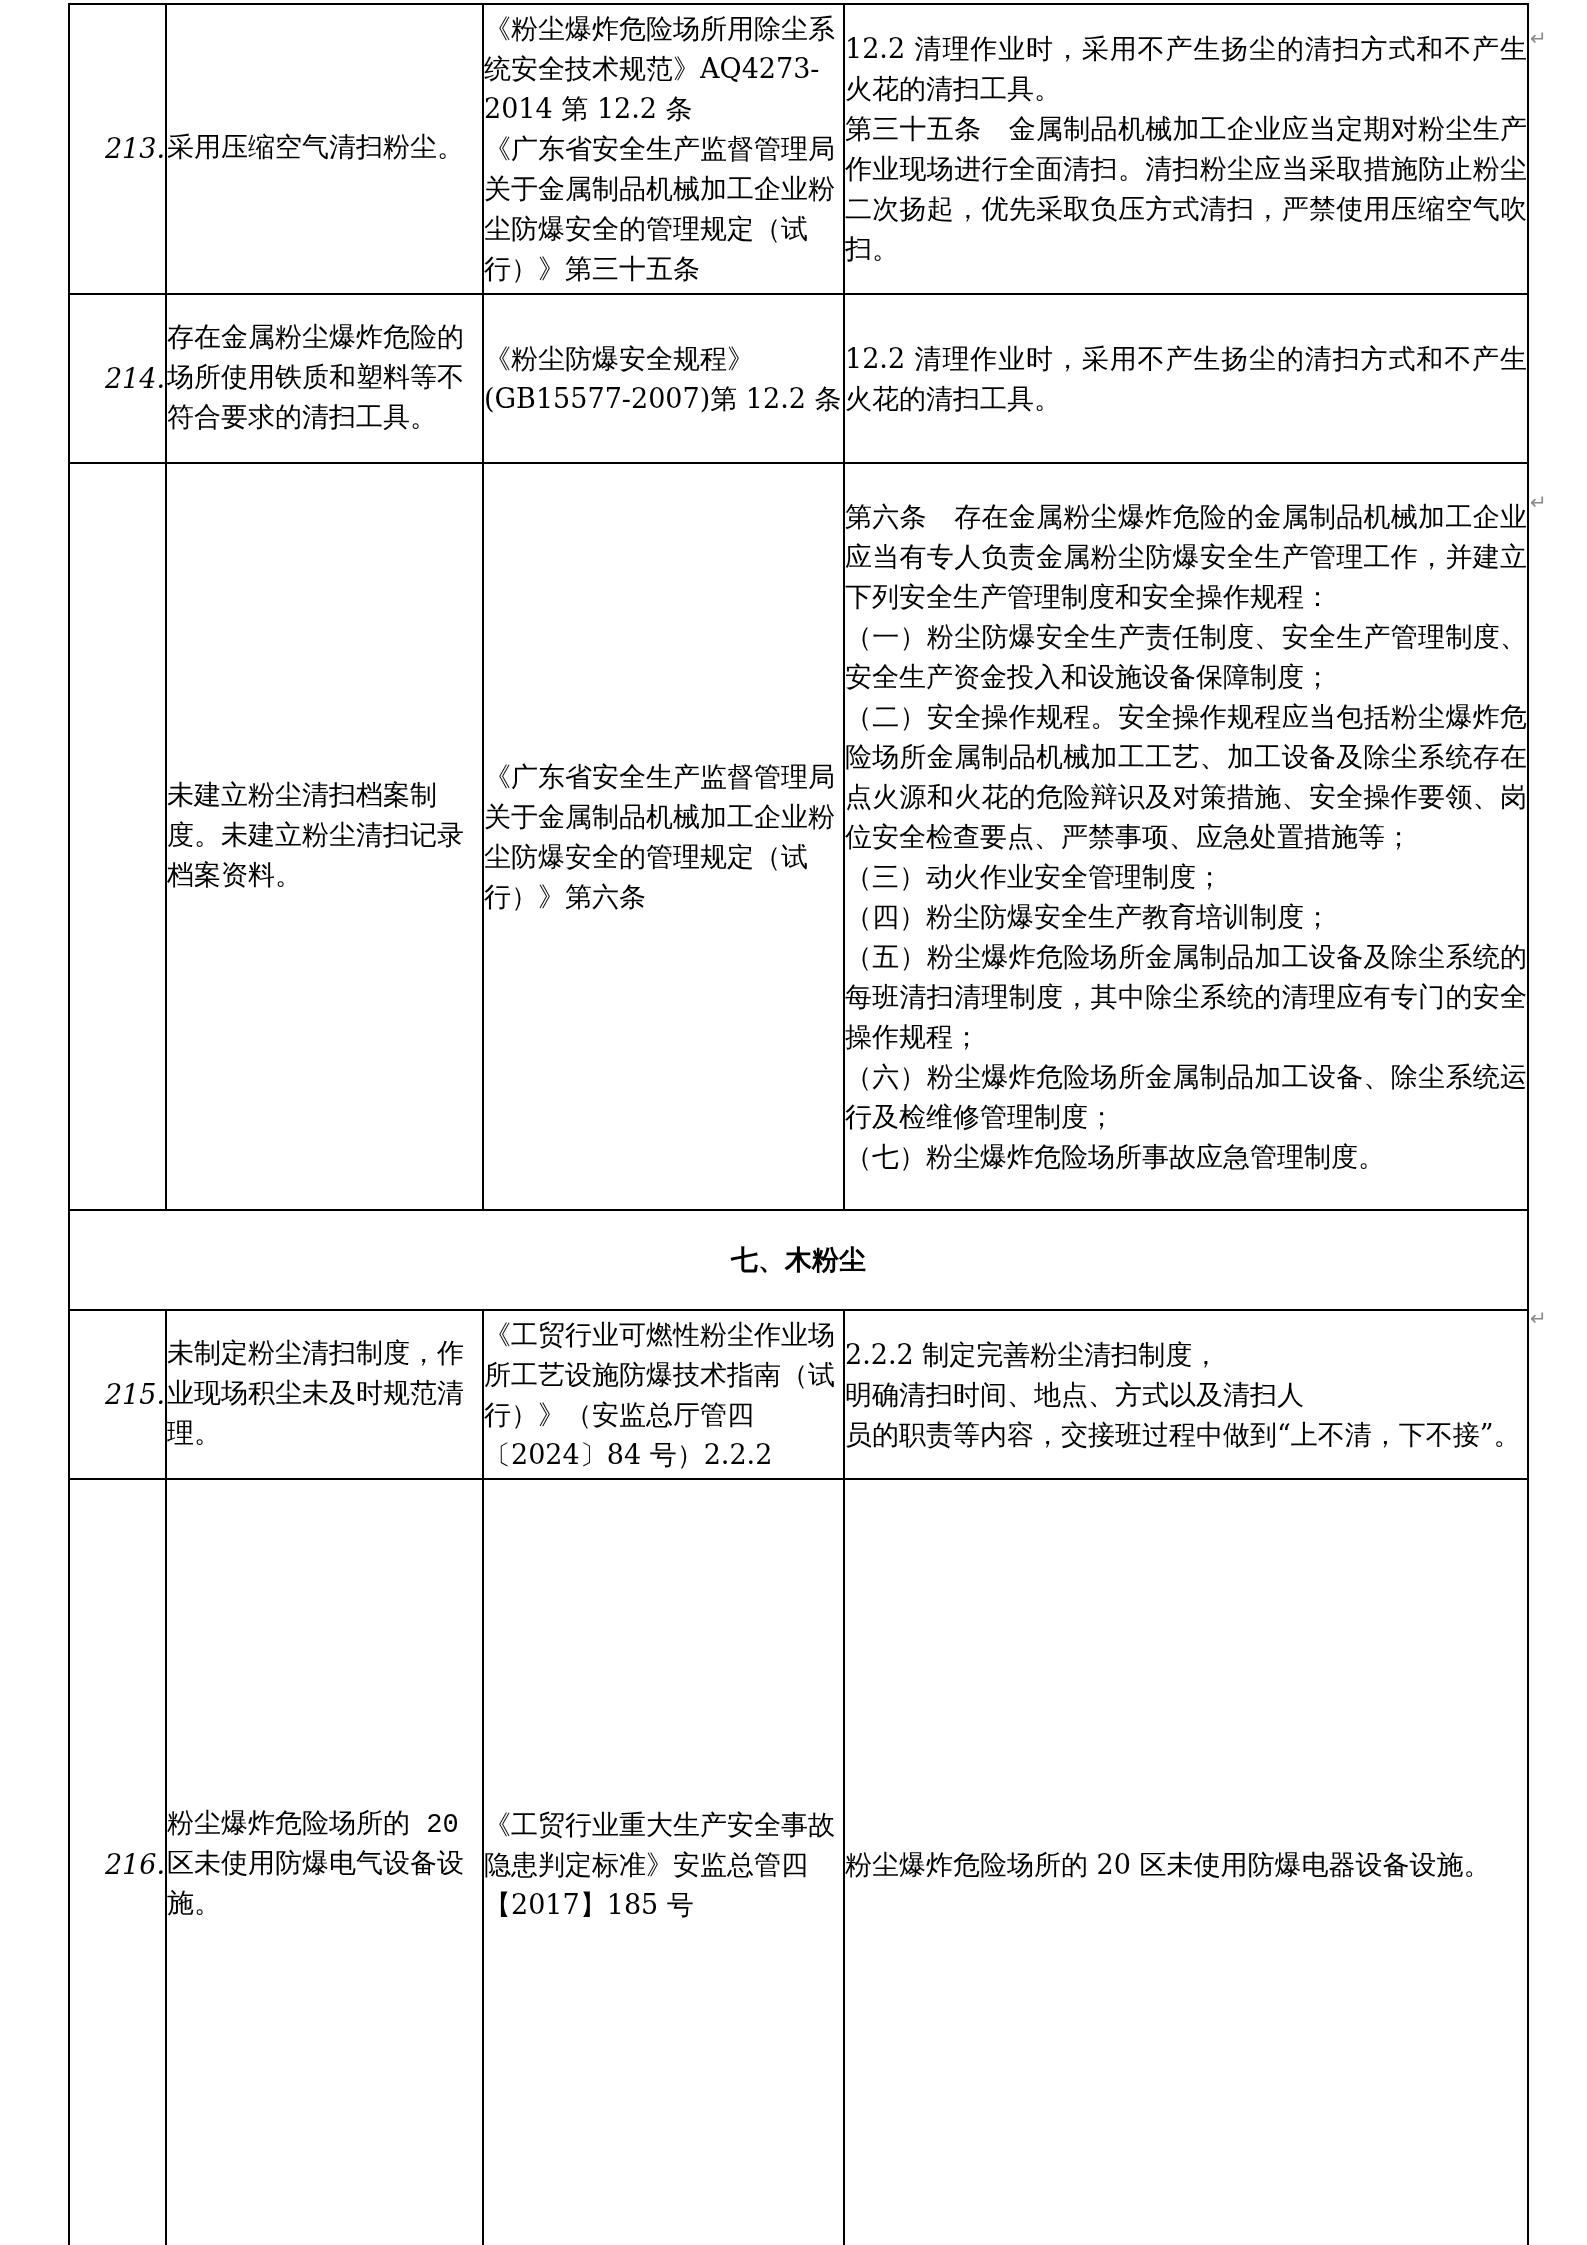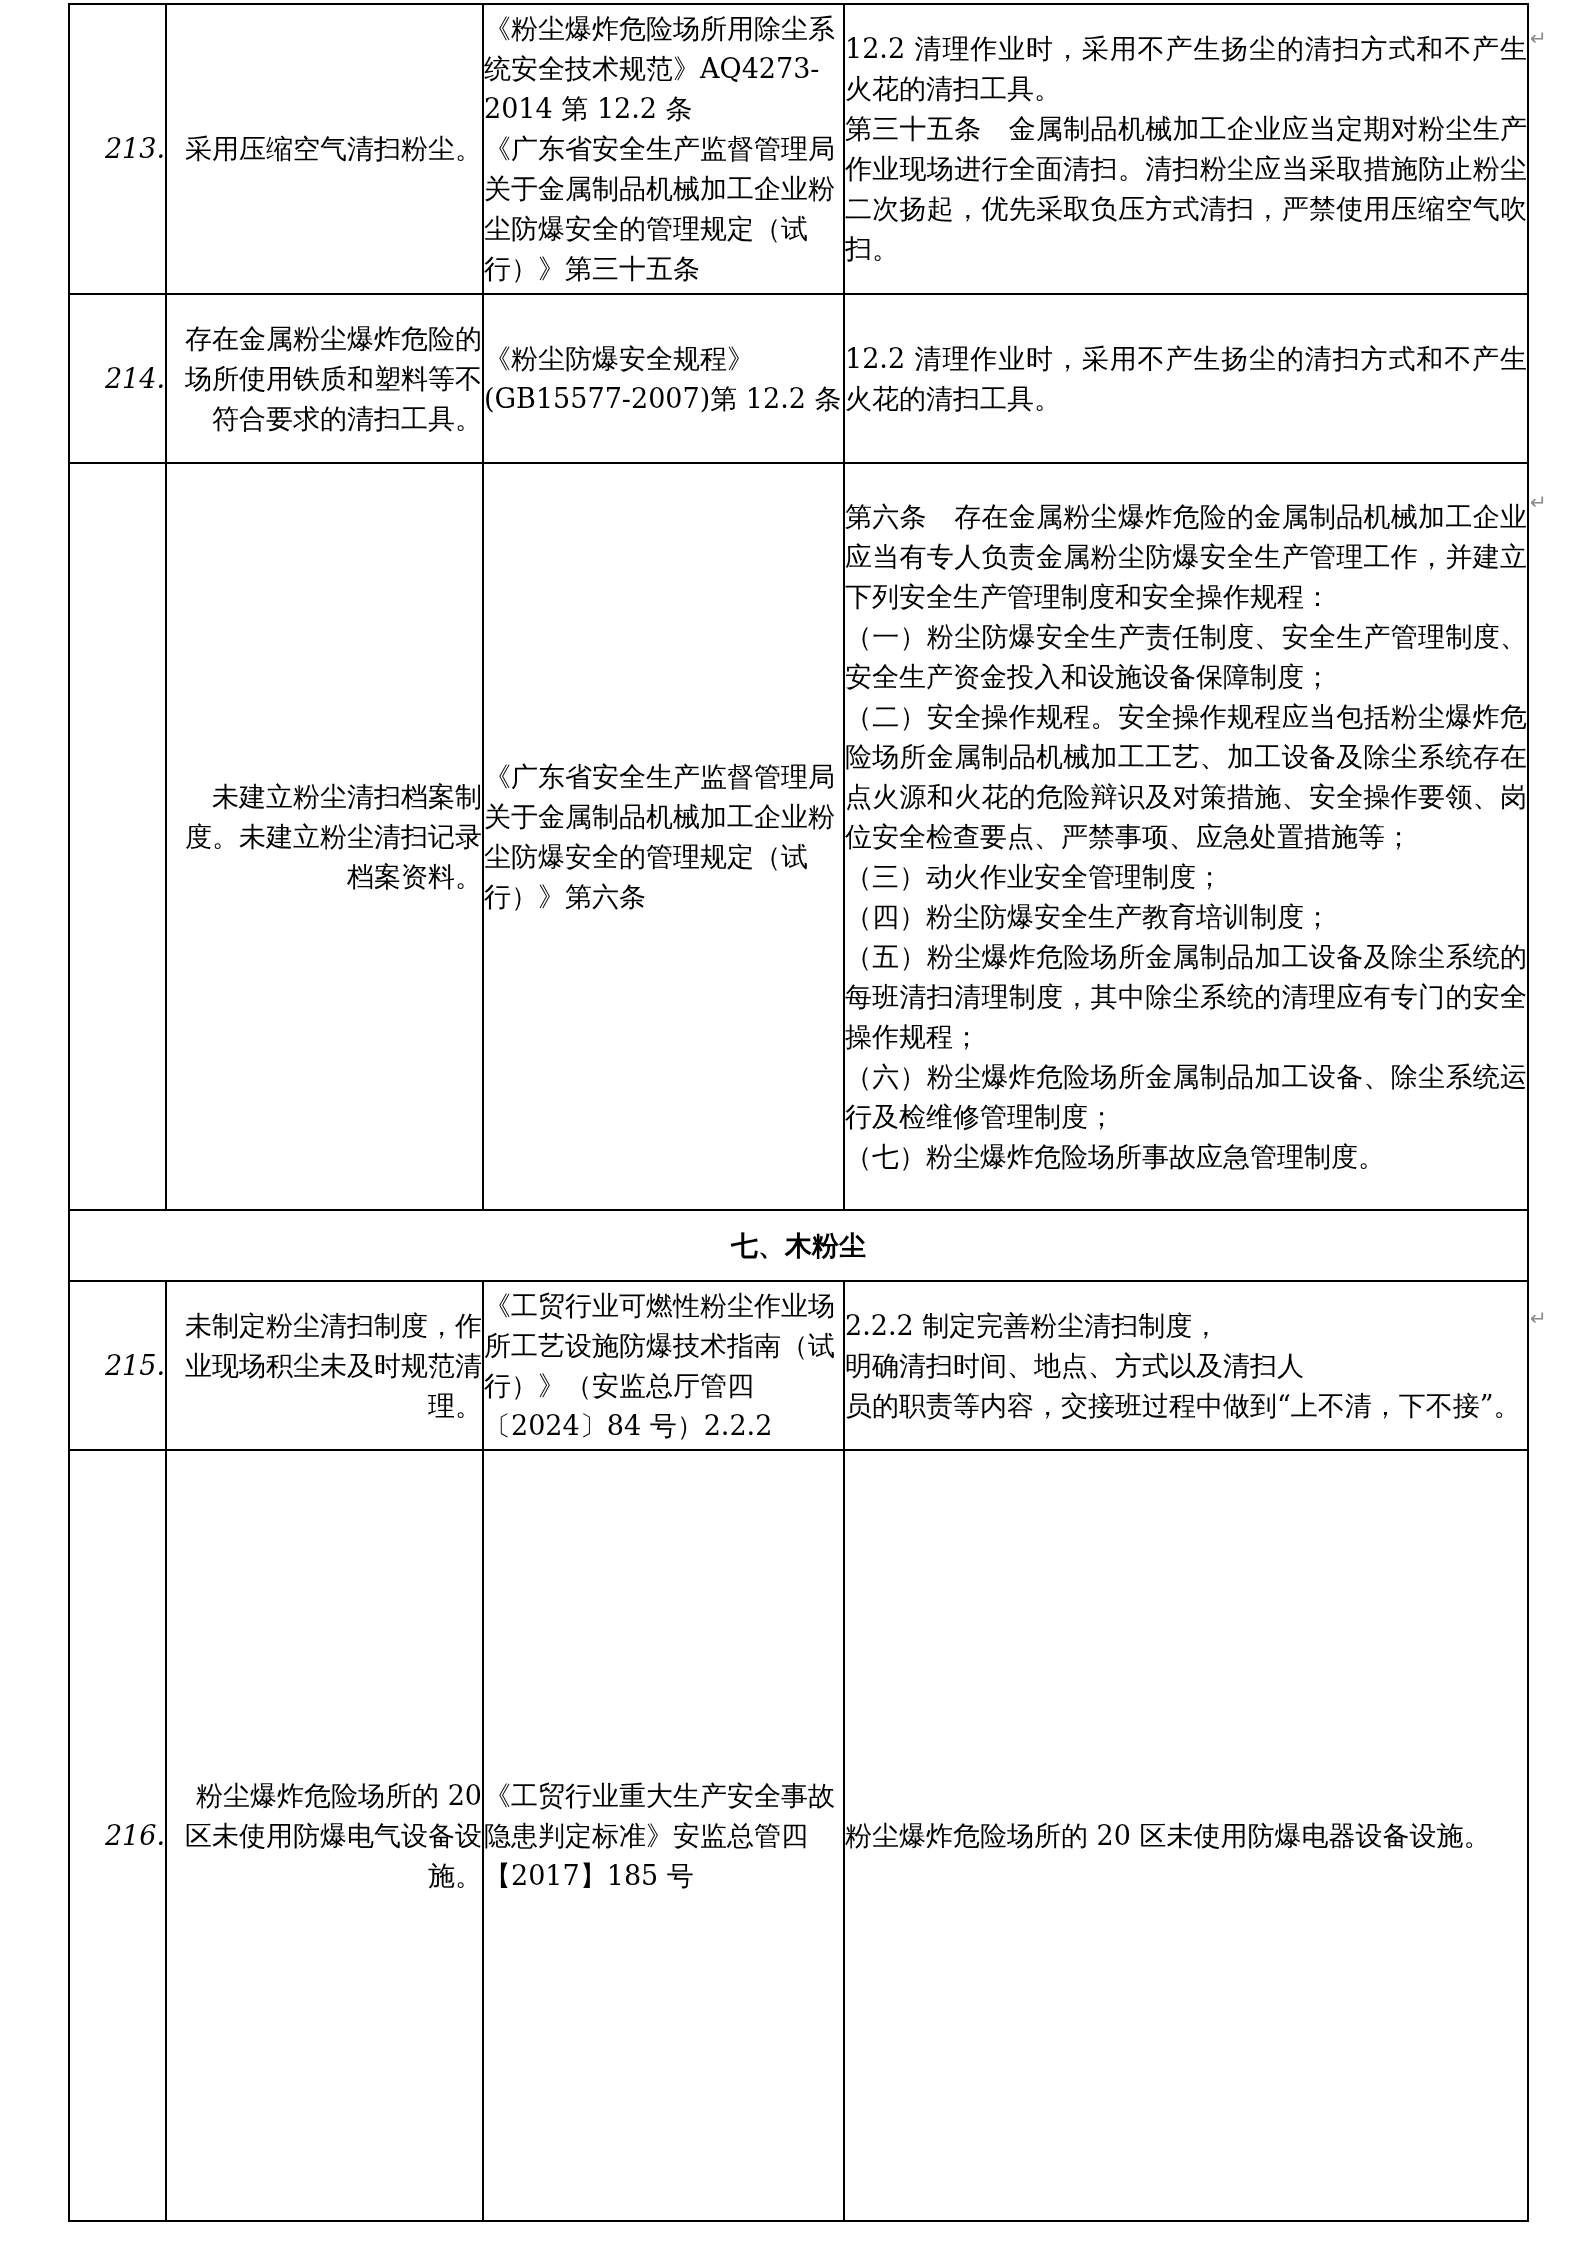--- a/index.html
+++ b/index.html
@@ -24,21 +24,21 @@
     border:2px solid #000000;
     font-size:27px;
     line-height:40px;
     vertical-align:middle;
     white-space:pre-wrap;
     overflow:hidden;
     padding:0;
     color:#000000;
   }
   td.c1{text-align:right;font-style:italic;}
-  td.c2{padding:0 14px;text-align:right;}
+  td.c2{padding:0 14px;text-align:left;font-family:Liberation Mono, monospace;}
   td.c3{padding:0 14px;text-align:left;}
   td.c4{padding:0 14px 0 30px;text-align:justify;margin-left:43px;}
   td.vt{vertical-align:top;}
   td.pt14{padding-top:14px;}
   td.pt20{padding-top:20px;}
   td.section-td{
     text-align:center;
     font-weight:bold;
     font-size:29px;
     vertical-align:middle;
@@ -90,21 +90,21 @@
       <td class="c4 vt pt14">第六条　存在金属粉尘爆炸危险的金属制品机械加工企业应当有专人负责金属粉尘防爆安全生产管理工作，并建立下列安全生产管理制度和安全操作规程：
 （一）粉尘防爆安全生产责任制度、安全生产管理制度、安全生产资金投入和设施设备保障制度；
 （二）安全操作规程。安全操作规程应当包括粉尘爆炸危险场所金属制品机械加工工艺、加工设备及除尘系统存在点火源和火花的危险辩识及对策措施、安全操作要领、岗位安全检查要点、严禁事项、应急处置措施等；
 （三）动火作业安全管理制度；
 （四）粉尘防爆安全生产教育培训制度；
 （五）粉尘爆炸危险场所金属制品加工设备及除尘系统的每班清扫清理制度，其中除尘系统的清理应有专门的安全操作规程；
 （六）粉尘爆炸危险场所金属制品加工设备、除尘系统运行及检维修管理制度；
 （七）粉尘爆炸危险场所事故应急管理制度。</td>
     </tr>
 
-    <tr style="height:71px">
+    <tr style="height:100px">
       <td class="section-td" colspan="4">七、木粉尘</td>
     </tr>
 
     <tr style="height:169px">
       <td class="c1">215.</td>
       <td class="c2">未制定粉尘清扫制度，作业现场积尘未及时规范清理。</td>
       <td class="c3">《工贸行业可燃性粉尘作业场所工艺设施防爆技术指南（试行）》（安监总厅管四〔2024〕84 号）2.2.2</td>
       <td class="c4">2.2.2 制定完善粉尘清扫制度，
 明确清扫时间、地点、方式以及清扫人
 员的职责等内容，交接班过程中做到“上不清，下不接”。</td>

